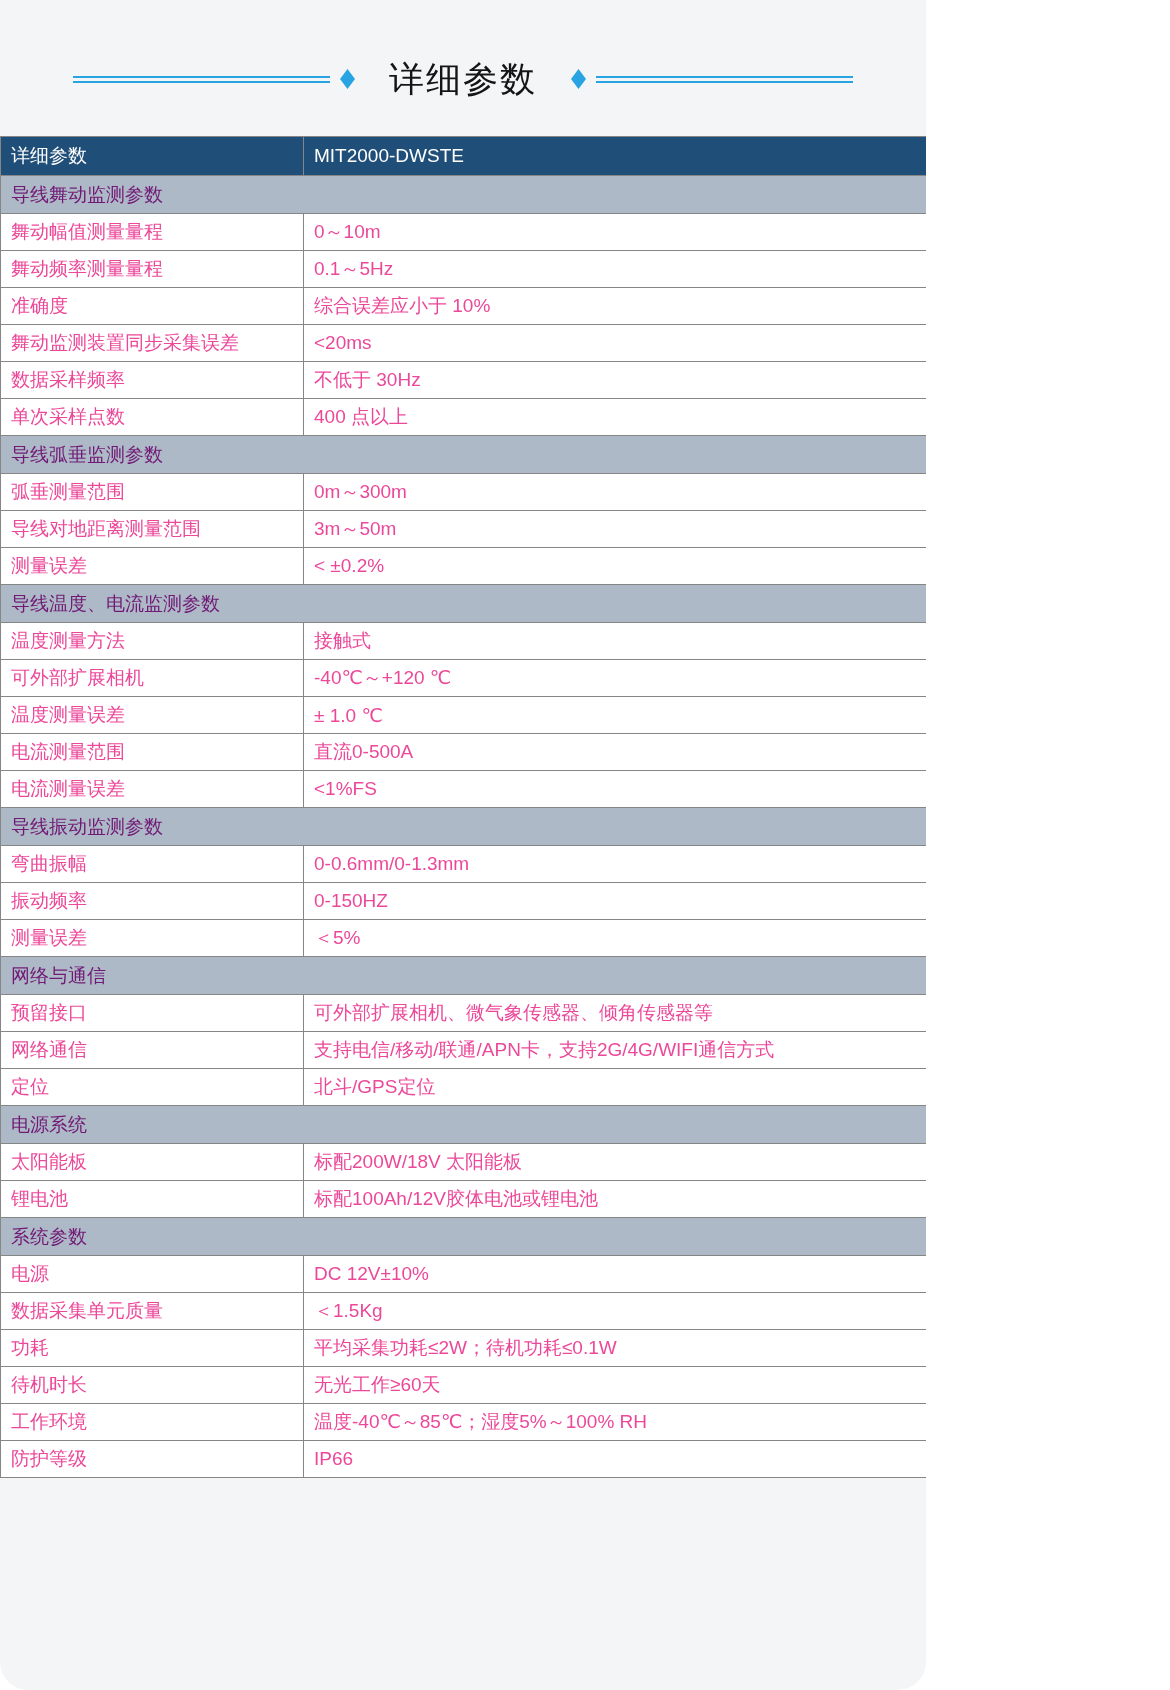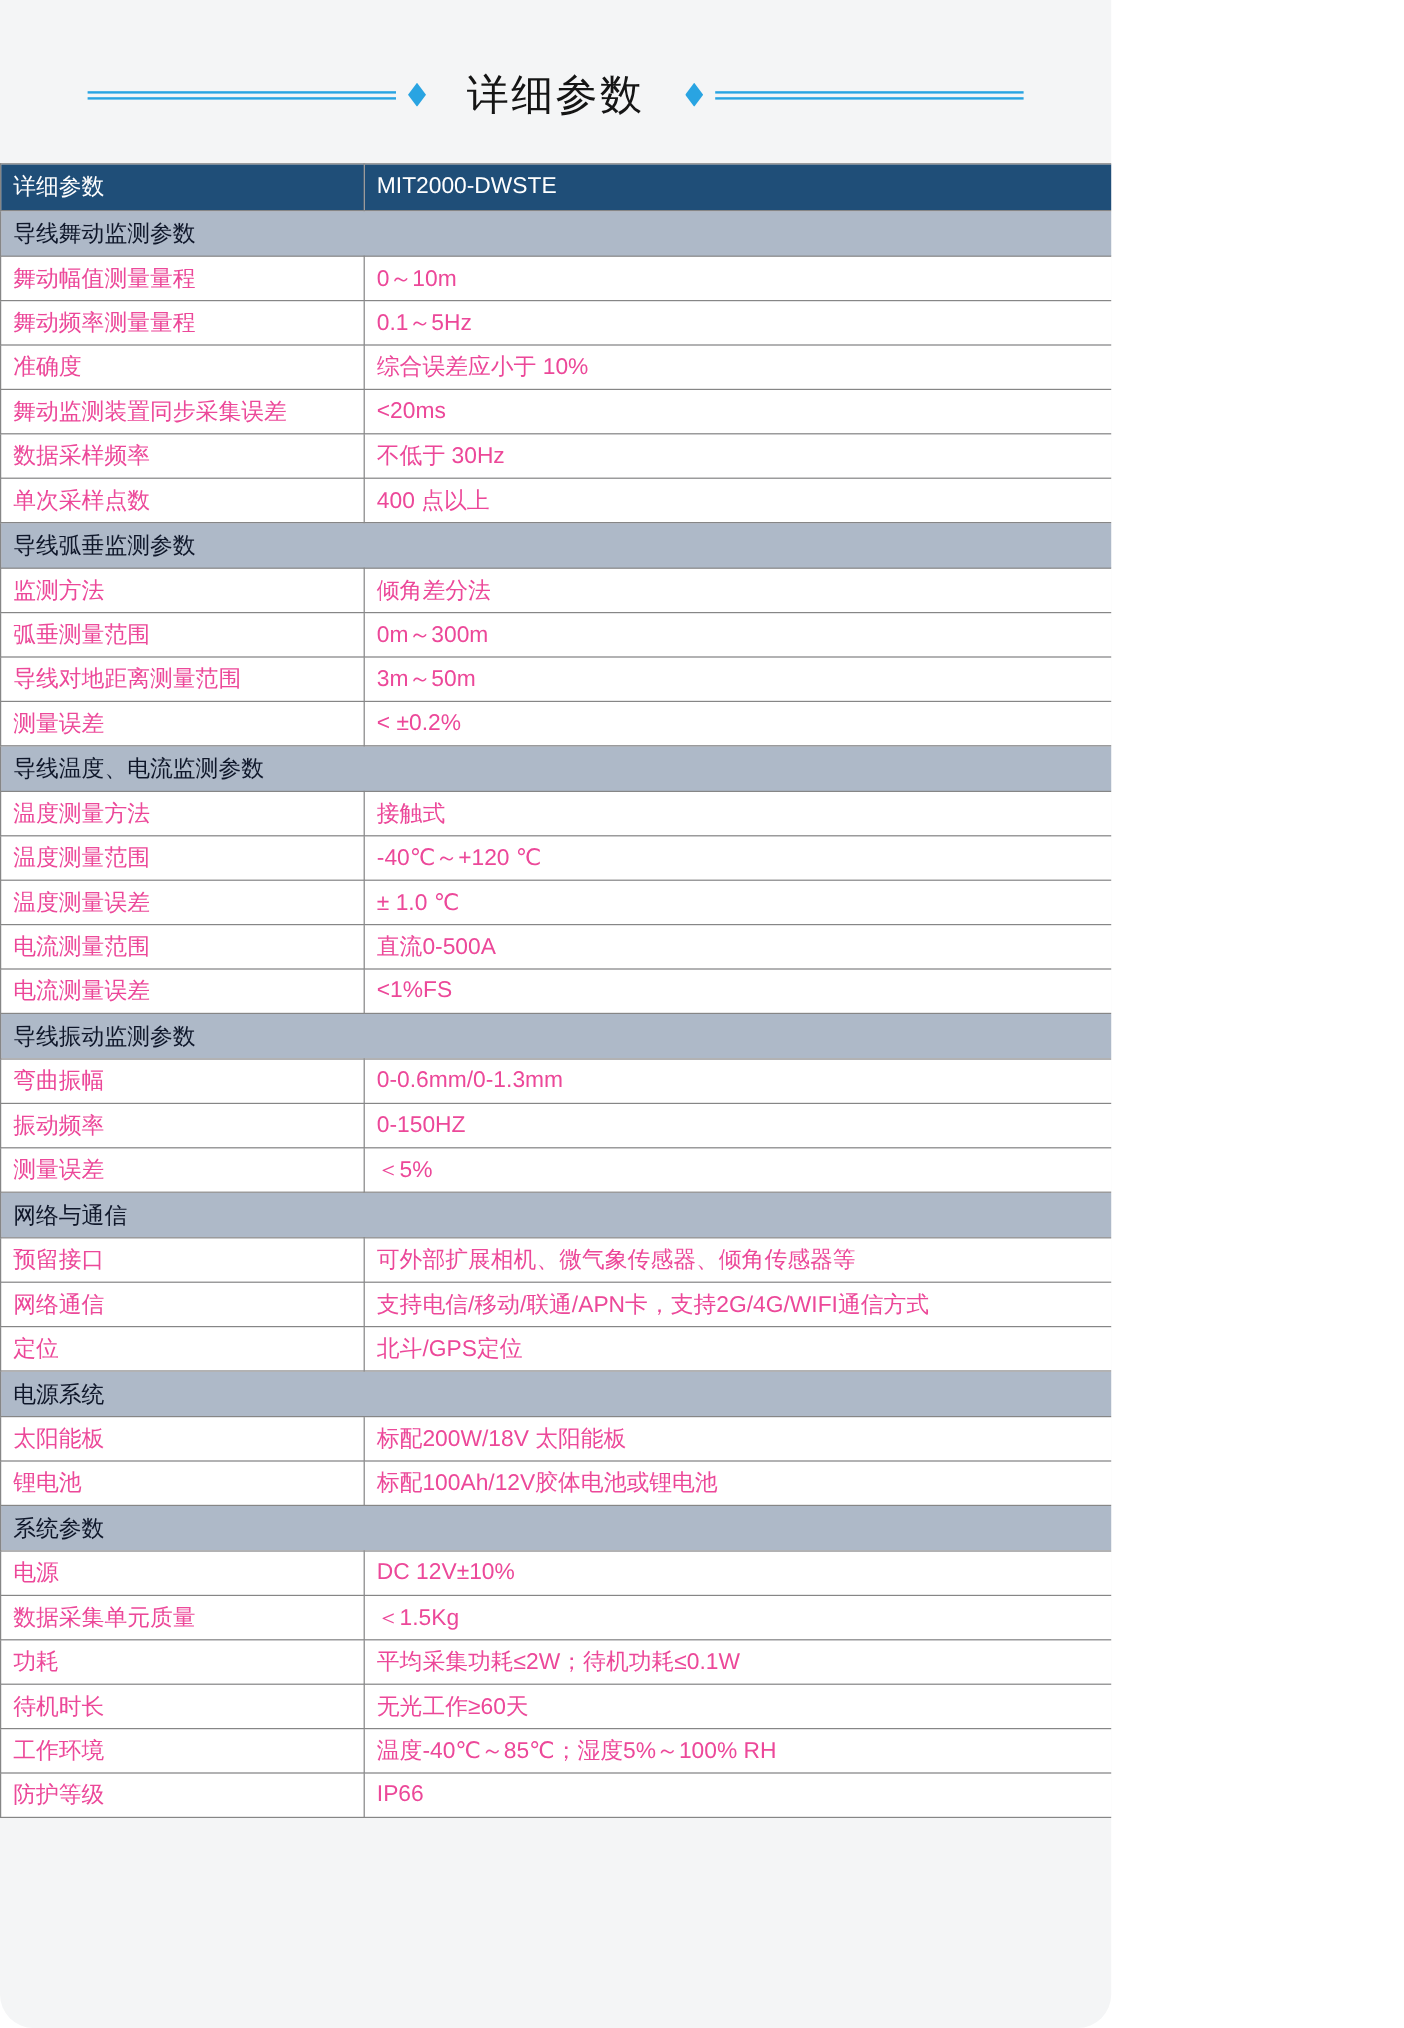--- a/index.html
+++ b/index.html
@@ -59,21 +59,21 @@
     white-space:nowrap;
   }
   tr.head th{
     background:var(--header-bg,#1f4e78);
     color:#ffffff;
     height:38px;
     font-weight:400;
   }
   tr.section td{
     background:var(--section-bg,#aeb9c8);
-    color:#0f172a;
+    color:#701a75;
     height:37px;
   }
   tr.data td{
     background:#ffffff;
     color:#ec4899;
   }
 </style>
 </head>
 <body>
 
@@ -123,44 +123,40 @@
           <td>不低于 30Hz</td>
         </tr>
         <tr class="data">
           <td>单次采样点数</td>
           <td>400 点以上</td>
         </tr>
         <tr class="section">
           <td colspan="2">导线弧垂监测参数</td>
         </tr>
         <tr class="data">
-          <td>监测方法</td>
-          <td>倾角差分法</td>
-        </tr>
-        <tr class="data">
           <td>弧垂测量范围</td>
           <td>0m～300m</td>
         </tr>
         <tr class="data">
           <td>导线对地距离测量范围</td>
           <td>3m～50m</td>
         </tr>
         <tr class="data">
           <td>测量误差</td>
           <td>&lt; ±0.2%</td>
         </tr>
         <tr class="section">
           <td colspan="2">导线温度、电流监测参数</td>
         </tr>
         <tr class="data">
           <td>温度测量方法</td>
           <td>接触式</td>
         </tr>
         <tr class="data">
-          <td>温度测量范围</td>
+          <td>可外部扩展相机</td>
           <td>-40℃～+120 ℃</td>
         </tr>
         <tr class="data">
           <td>温度测量误差</td>
           <td>± 1.0 ℃</td>
         </tr>
         <tr class="data">
           <td>电流测量范围</td>
           <td>直流0-500A</td>
         </tr>

